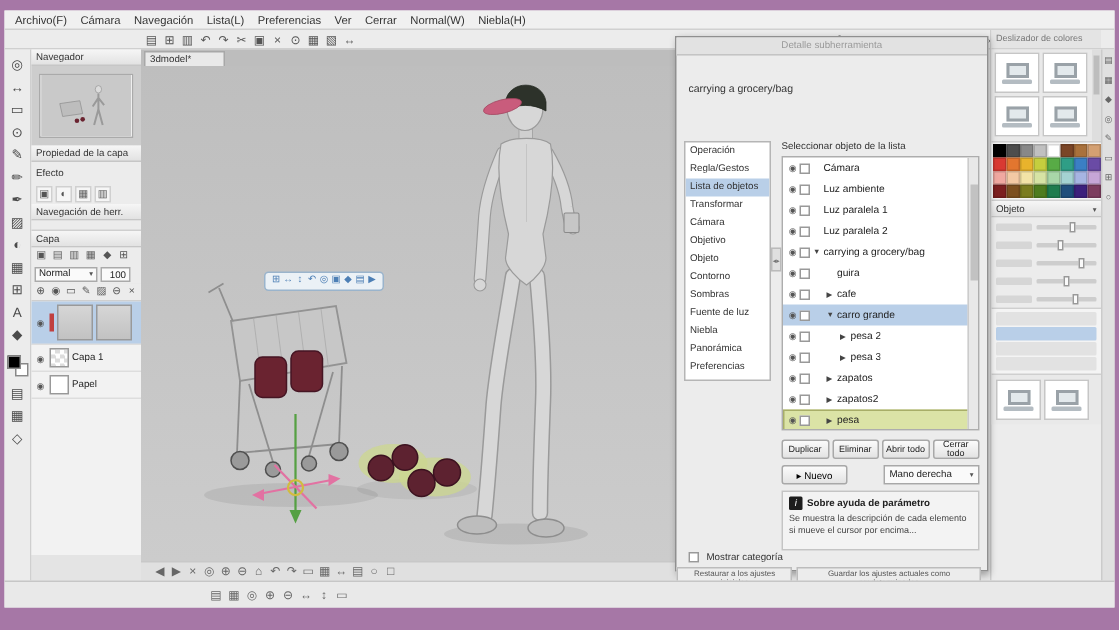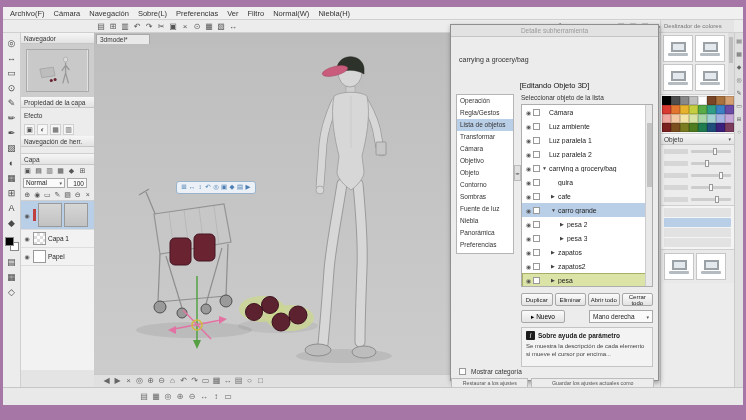--- a/index.html
+++ b/index.html
@@ -150,24 +150,24 @@
 </style>
 </head>
 <body>
 
 <div class="appbg"></div>
 
 <div class="menubar">
     <span class="mitem">Archivo(F)</span>
     <span class="mitem">Cámara</span>
     <span class="mitem">Navegación</span>
-    <span class="mitem">Sobre(L)</span>
+    <span class="mitem">Lista(L)</span>
     <span class="mitem">Preferencias</span>
     <span class="mitem">Ver</span>
-    <span class="mitem">Filtro</span>
+    <span class="mitem">Cerrar</span>
     <span class="mitem">Normal(W)</span>
     <span class="mitem">Niebla(H)</span>
   </div>
 
 <div class="toolbar">
   <div class="tb-left">
       <span class="gi">▤</span>
       <span class="gi">⊞</span>
       <span class="gi">▥</span>
       <span class="gi">↶</span>
@@ -400,21 +400,20 @@
     <span class="gi">▦</span>
     <span class="gi">↔</span>
     <span class="gi">▤</span>
     <span class="gi">○</span>
     <span class="gi">□</span>
   </div>
 
 <div class="dialog">
   <div class="dlg-title">Detalle subherramienta</div>
   <div class="obj-name">carrying a grocery/bag</div>
-  <div class="dlg-header">[Editando Objeto 3D]</div>
   <div class="cats">
       <div class="cat">Operación</div>
       <div class="cat">Regla/Gestos</div>
       <div class="cat" data-state="selected">Lista de objetos</div>
       <div class="cat">Transformar</div>
       <div class="cat">Cámara</div>
       <div class="cat">Objetivo</div>
       <div class="cat">Objeto</div>
       <div class="cat">Contorno</div>
       <div class="cat">Sombras</div>

